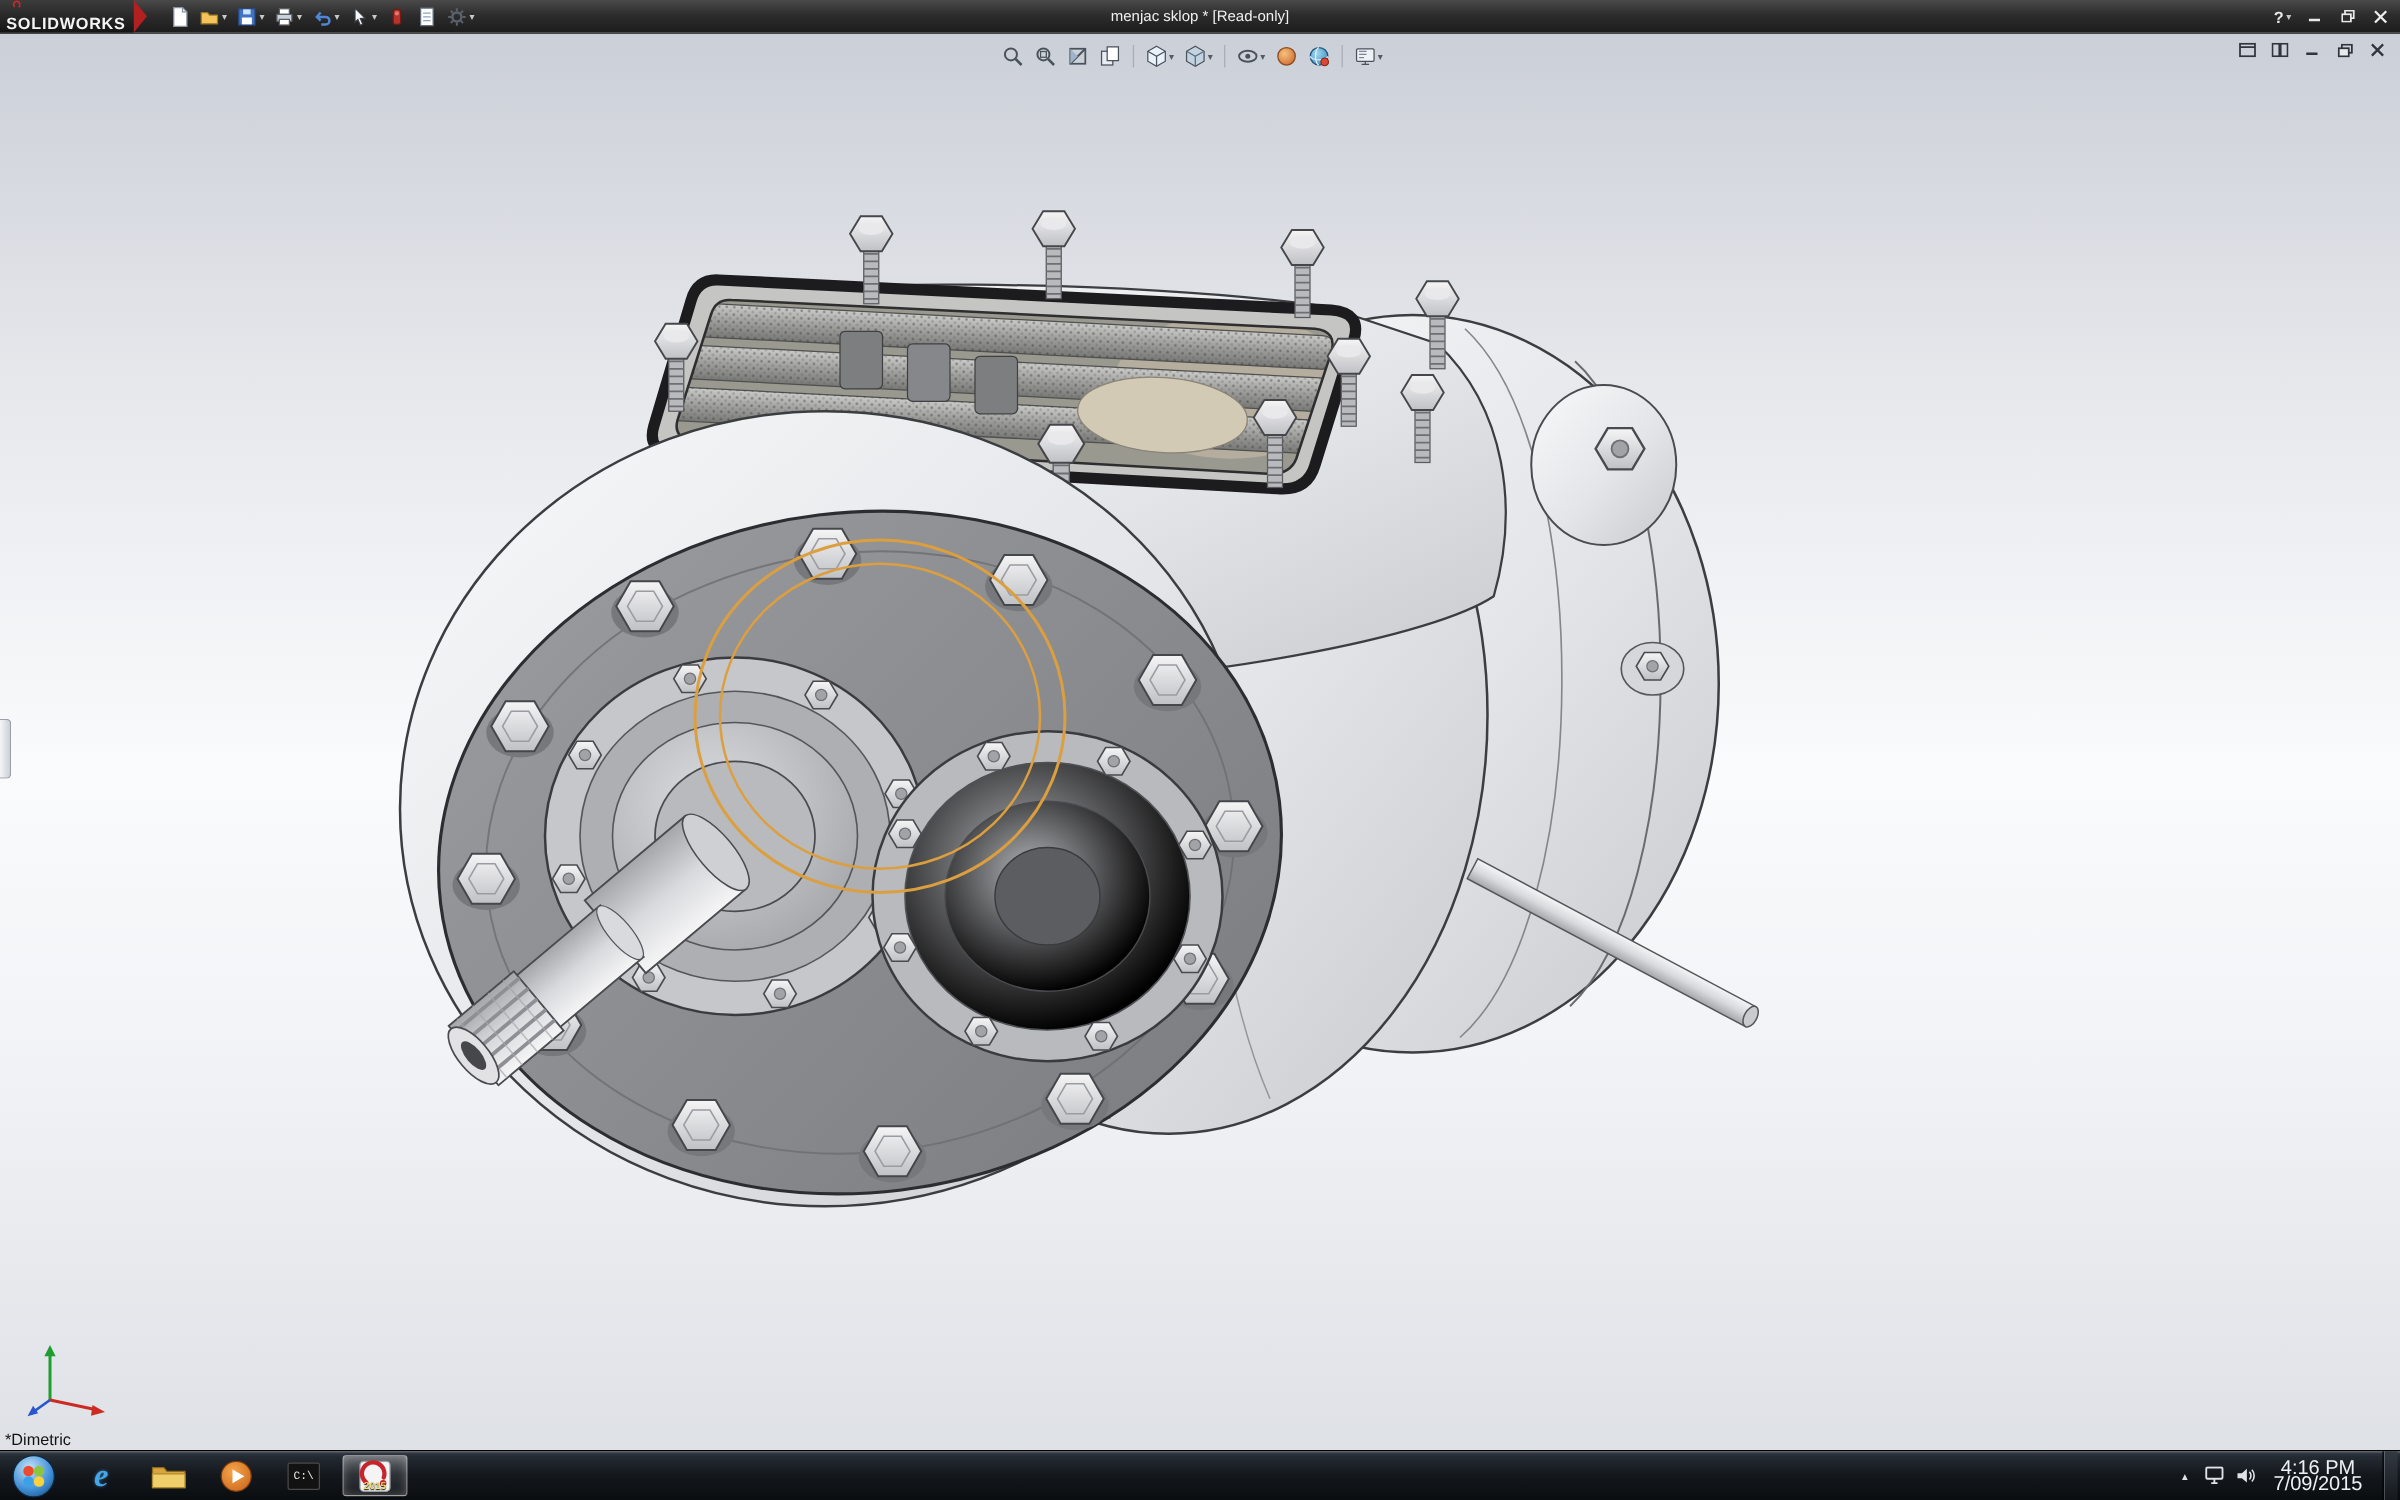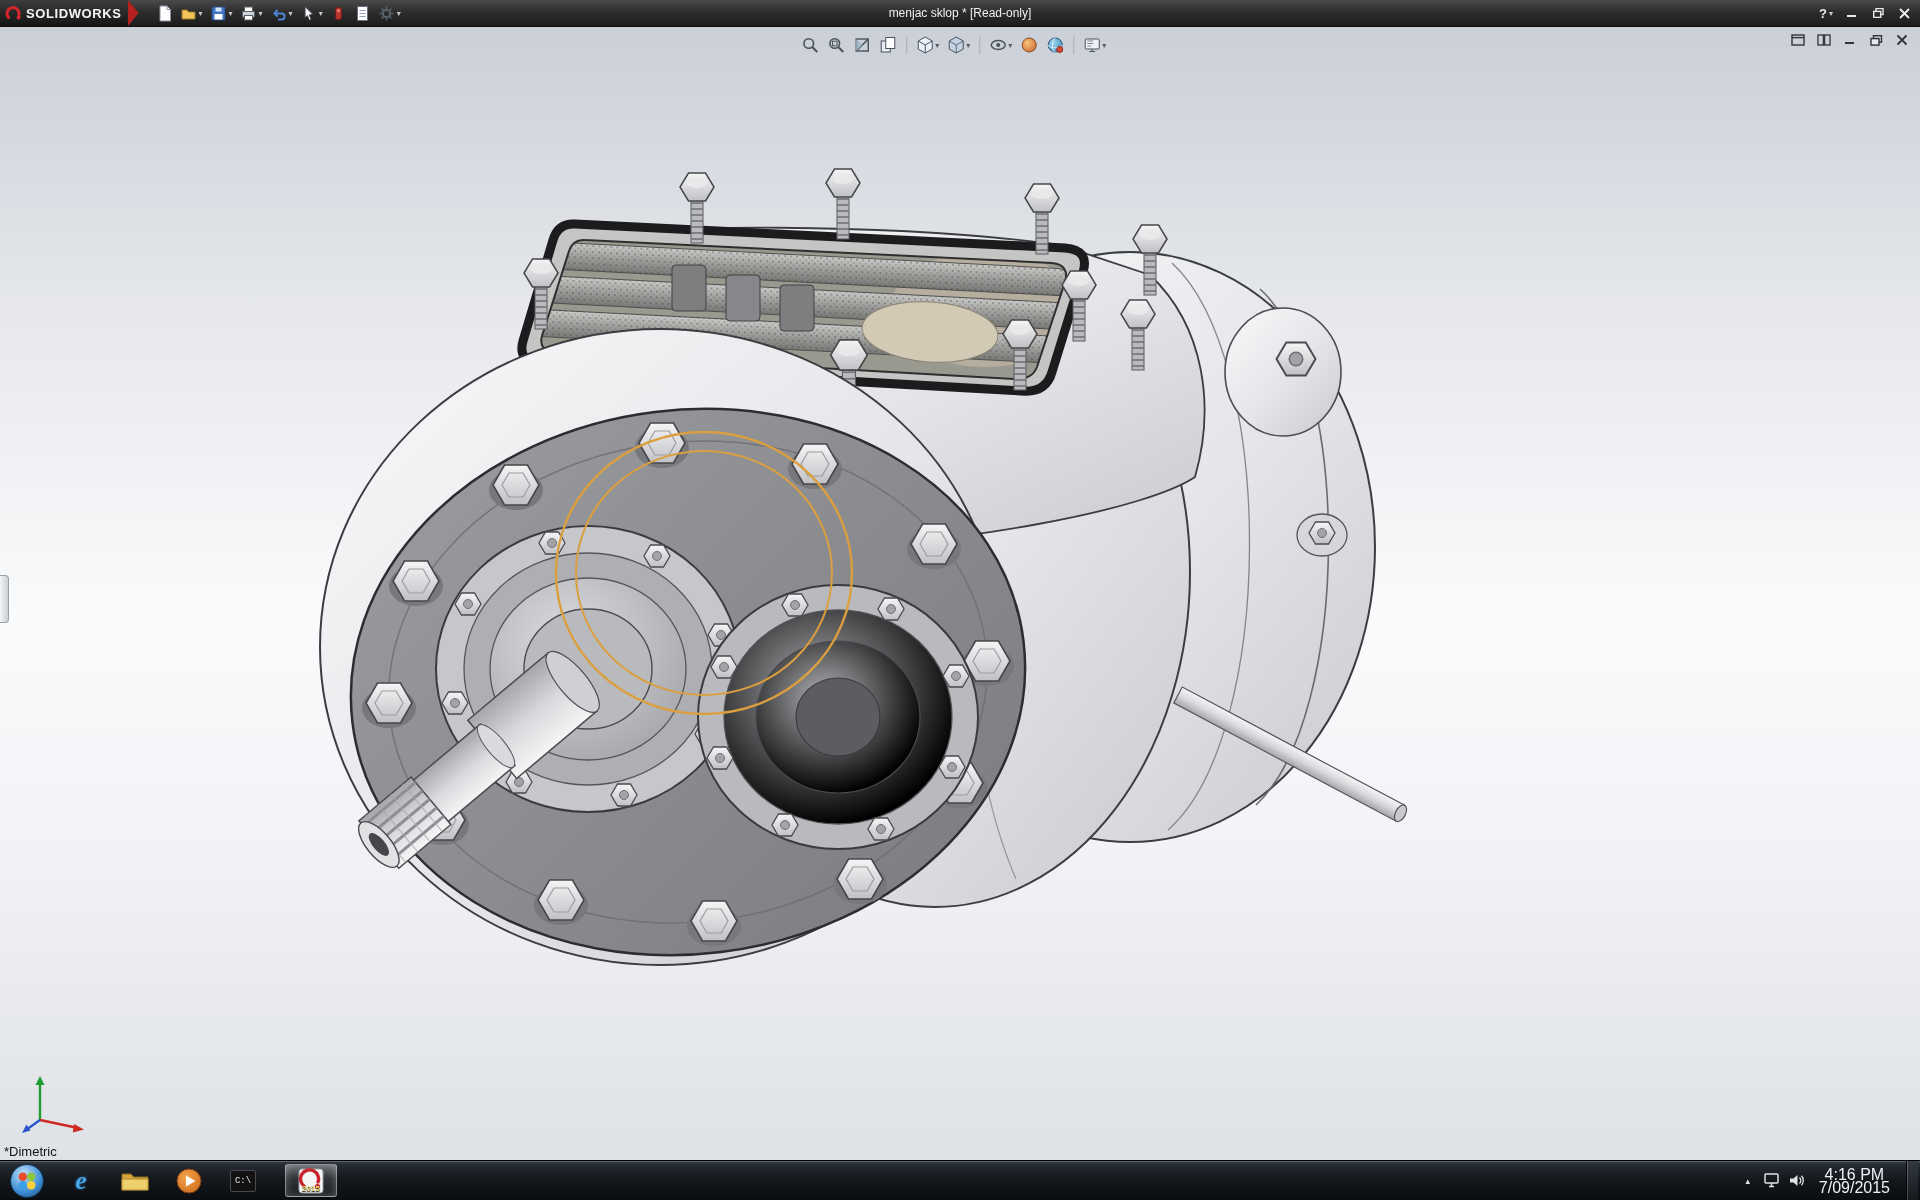--- a/index.html
+++ b/index.html
@@ -3,22 +3,22 @@
 <meta charset="utf-8">
 <style>
   * { box-sizing: border-box; margin: 0; padding: 0; }
   html,body { width:1920px; height:1200px; overflow:hidden; }
   body { font-family:"Liberation Sans", sans-serif; background:#fff; position:relative; }
 
   
   .titlebar { position:absolute; top:0; left:0; right:0; height:27px; z-index:50;
     background:linear-gradient(#4a4a4a, #2d2d2d 45%, #1c1c1c);
     display:flex; align-items:center; color:#f0f0f0; border-bottom:1px solid #0d0d0d; }
-  .logo { display:flex; align-items:center; gap:4px; height:100%; padding:0 6px 0 5px;
-    background:linear-gradient(#3c3c3c,#141414); }
+  .logo { display:flex; gap:4px; height:100%; padding:0 6px 0 5px;
+    background:linear-gradient(#3c3c3c,#141414);flex-direction:column; }
   .logo-text { font-size:13px; font-weight:bold; letter-spacing:.6px; color:#f4f4f4; }
   .logo-tab { width:11px; height:27px; background:#b2201f; clip-path:polygon(0 0,100% 50%,0 100%); margin-right:6px; }
   .qat { display:flex; align-items:center; gap:1px; padding-left:8px; }
   .qat-btn { display:flex; align-items:center; height:23px; padding:0 3px; border-radius:2px; }
   .dd { font-size:8px; color:#c8c8c8; margin-left:2px; }
   .tb-title { position:absolute; left:0; right:0; top:0; height:43px; line-height:27px;
     text-align:center; font-size:12px; color:#efefef; pointer-events:none; }
   .tb-right { margin-left:auto; display:flex; align-items:center; gap:2px; padding-right:4px; z-index:2; }
   .wbtn { width:24px; height:20px; display:flex; align-items:center; justify-content:center; border-radius:2px; }
   .help-glyph { font-size:13px; font-weight:bold; color:#e9e9e9; }
@@ -47,21 +47,21 @@
   .sel { fill:none; stroke:var(--accent_orange,#dc9f3f); }
 
   
   .taskbar { position:absolute; left:0; right:0; bottom:0; height:40px; z-index:60;
     background:linear-gradient(#3a424b 0%, #252b33 10%, #14181d 48%, #0a0d10 100%);
     border-top:1px solid #000; box-shadow:inset 0 1px 0 rgba(255,255,255,.18);
     display:flex; align-items:stretch; }
   .start-btn { width:54px; display:flex; align-items:center; justify-content:center; }
   .tb-app { width:52px; display:flex; align-items:center; justify-content:center; position:relative; margin:0 1px; }
   .tb-app.active { background:linear-gradient(rgba(255,255,255,.30), rgba(255,255,255,.12) 45%, rgba(255,255,255,.05));
-    border:1px solid rgba(255,255,255,.45); border-radius:3px; margin:3px 15px;
+    border:1px solid rgba(255,255,255,.45); border-radius:3px; margin:3px 4px;
     box-shadow:inset 0 0 8px rgba(255,255,255,.28); }
   .ie-e { font-family:"Liberation Serif", serif; font-style:italic; font-weight:bold;
     font-size:26px; color:#45a6e8; text-shadow:0 0 3px rgba(90,180,255,.5); line-height:1; }
   .cmd-box { width:26px; height:22px; background:#121212; border:1px solid #4a4a4a; border-radius:2px;
     color:#e8e8e8; font-family:"Liberation Mono", monospace; font-size:9px; line-height:20px; text-align:center; }
   .sw-badge { position:absolute; bottom:3px; left:0; right:0; text-align:center;
     font-size:8px; font-weight:bold; color:#f2df74; text-shadow:0 1px 1px #000; }
   .tray { margin-left:auto; display:flex; align-items:center; gap:7px; padding-right:2px; }
   .tray-btn { display:flex; align-items:center; justify-content:center; width:18px; height:26px; border-radius:2px; }
   .chevron { font-size:9px; color:#dfe3e8; }

